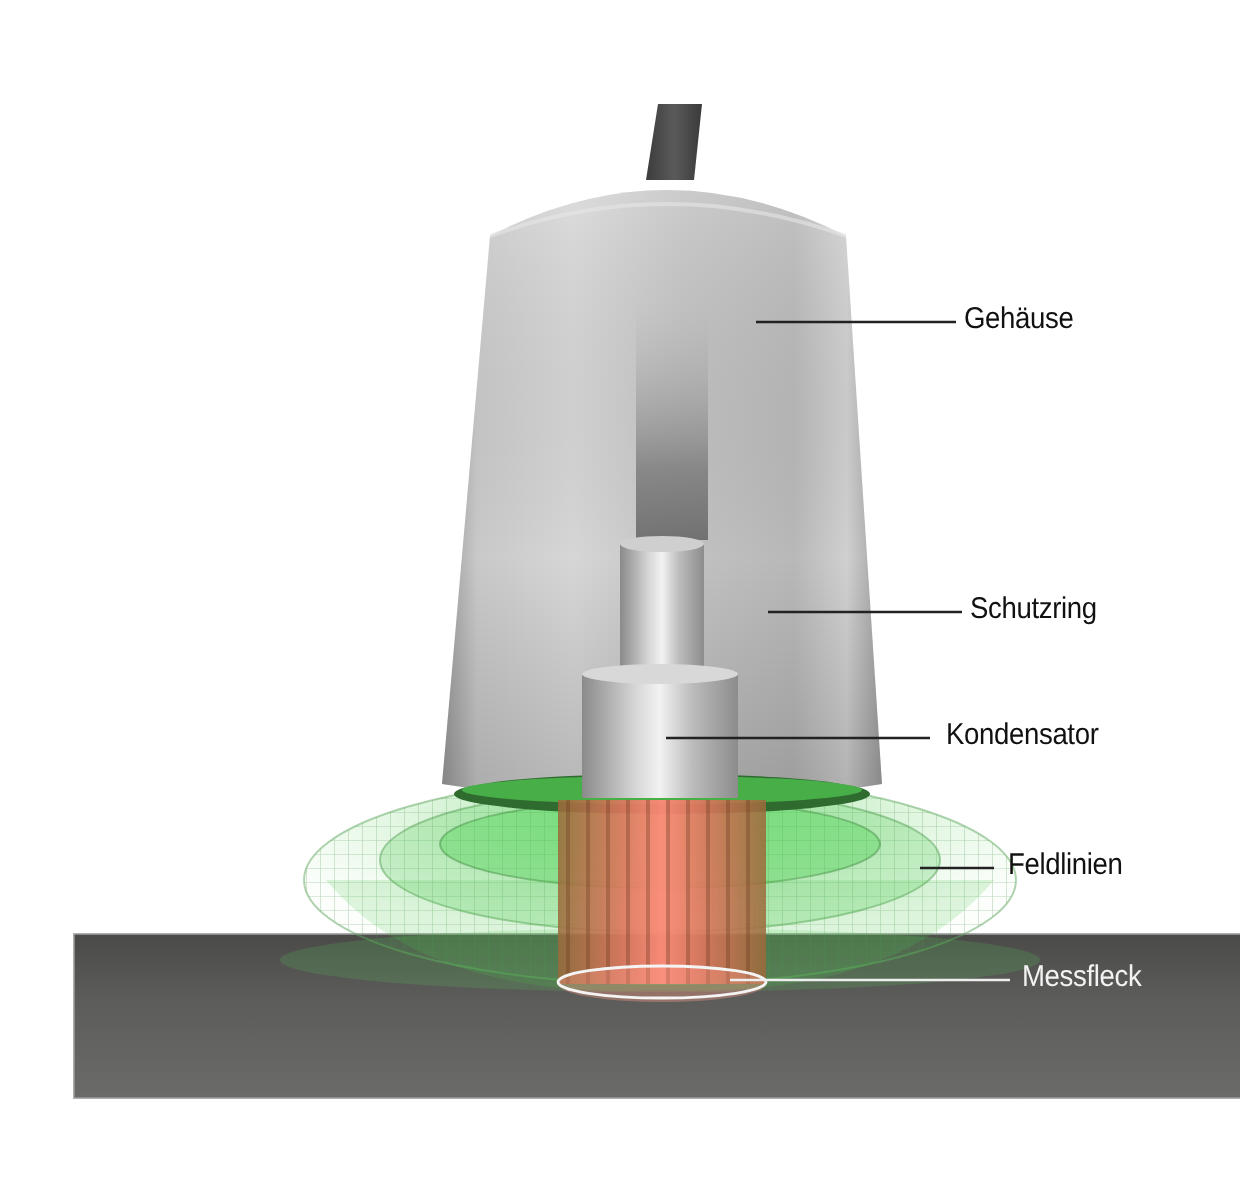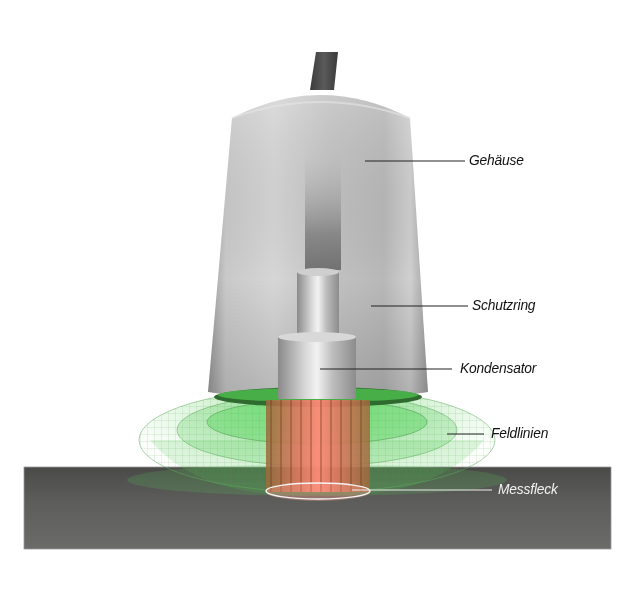--- a/index.html
+++ b/index.html
@@ -1,17 +1,17 @@
 <!DOCTYPE html>
 <html><head>
   <meta charset="utf-8">
   <style>
     html, body { margin: 0; padding: 0; background: #ffffff; }
     body { width: 620px; height: 600px; overflow: hidden; position: relative; font-family: "Liberation Sans", sans-serif; }
-    #stage { position: absolute; left: 0; top: 0; width: 512px; height: 600px; font-style: italic; }
+    #stage { position: absolute; left: 13px; top: 0; width: 512px; height: 600px; }
     .label { position: absolute; font-family: "Liberation Sans", sans-serif; font-size: 15px; letter-spacing: -0.2px; transform: scaleX(0.92); transform-origin: left center; white-space: nowrap; line-height: 1; }
     .label.dark { color: #111111; }
     .label.light { color: #f2f2f2; }
   </style>
 </head>
 <body>
 
 <div id="stage">
   <svg width="620" height="600" viewBox="0 0 620 600" xmlns="http://www.w3.org/2000/svg">
     <defs>

